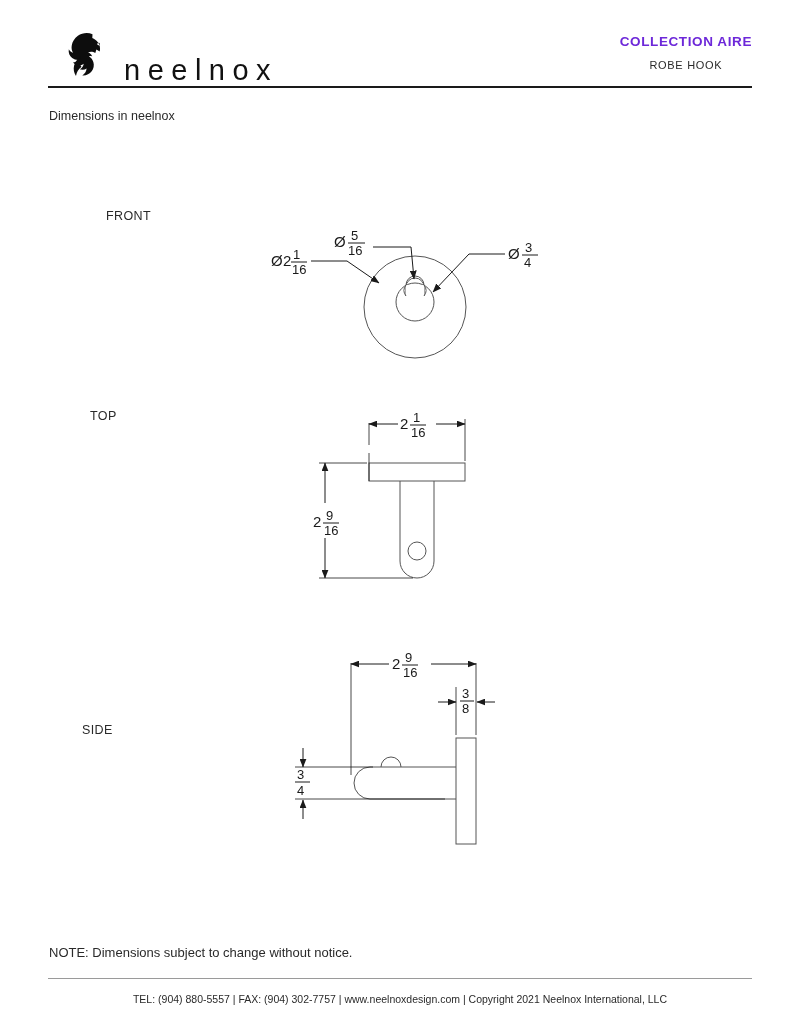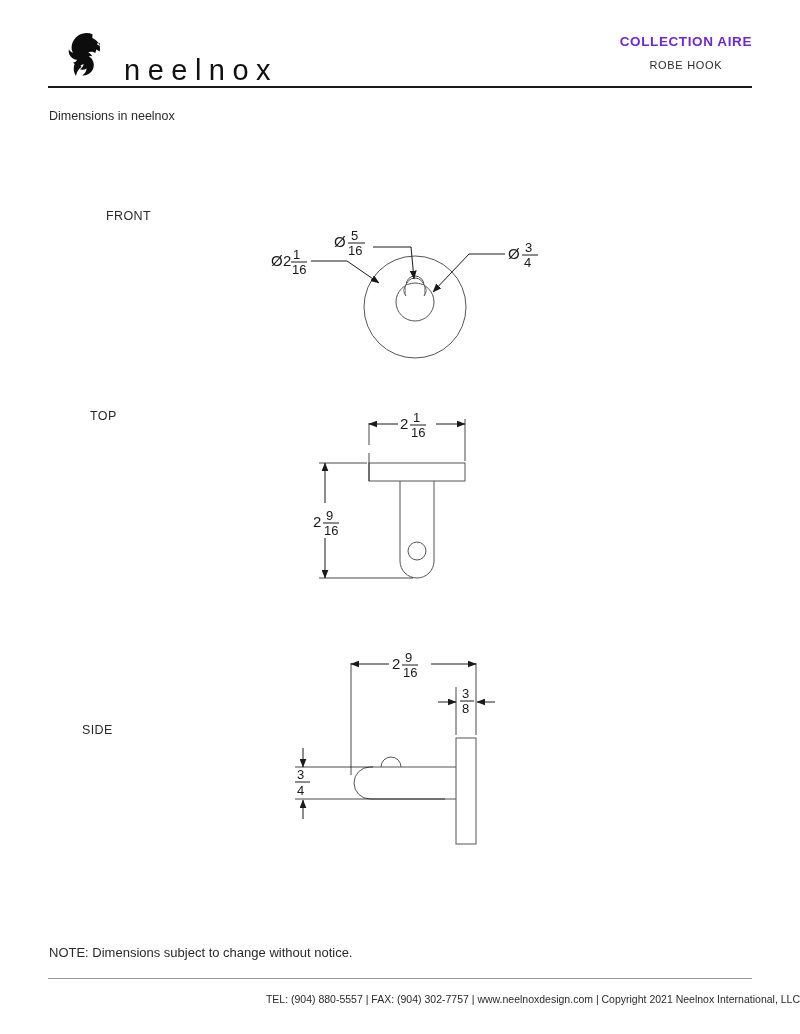--- a/index.html
+++ b/index.html
@@ -126,21 +126,21 @@
     top: 978px;
     width: 704px;
     height: 1px;
     background: #9a9a9a;
   }
   .footer-contact {
     position: absolute;
     left: 0;
     top: 993px;
     width: 800px;
-    text-align: right;
+    text-align: center;
     font-size: 10.5px;
     color: #2a2a2a;
   }
 </style>
 </head>
 <body>
 
 <div class="header">
 
   <div class="logo-block">

